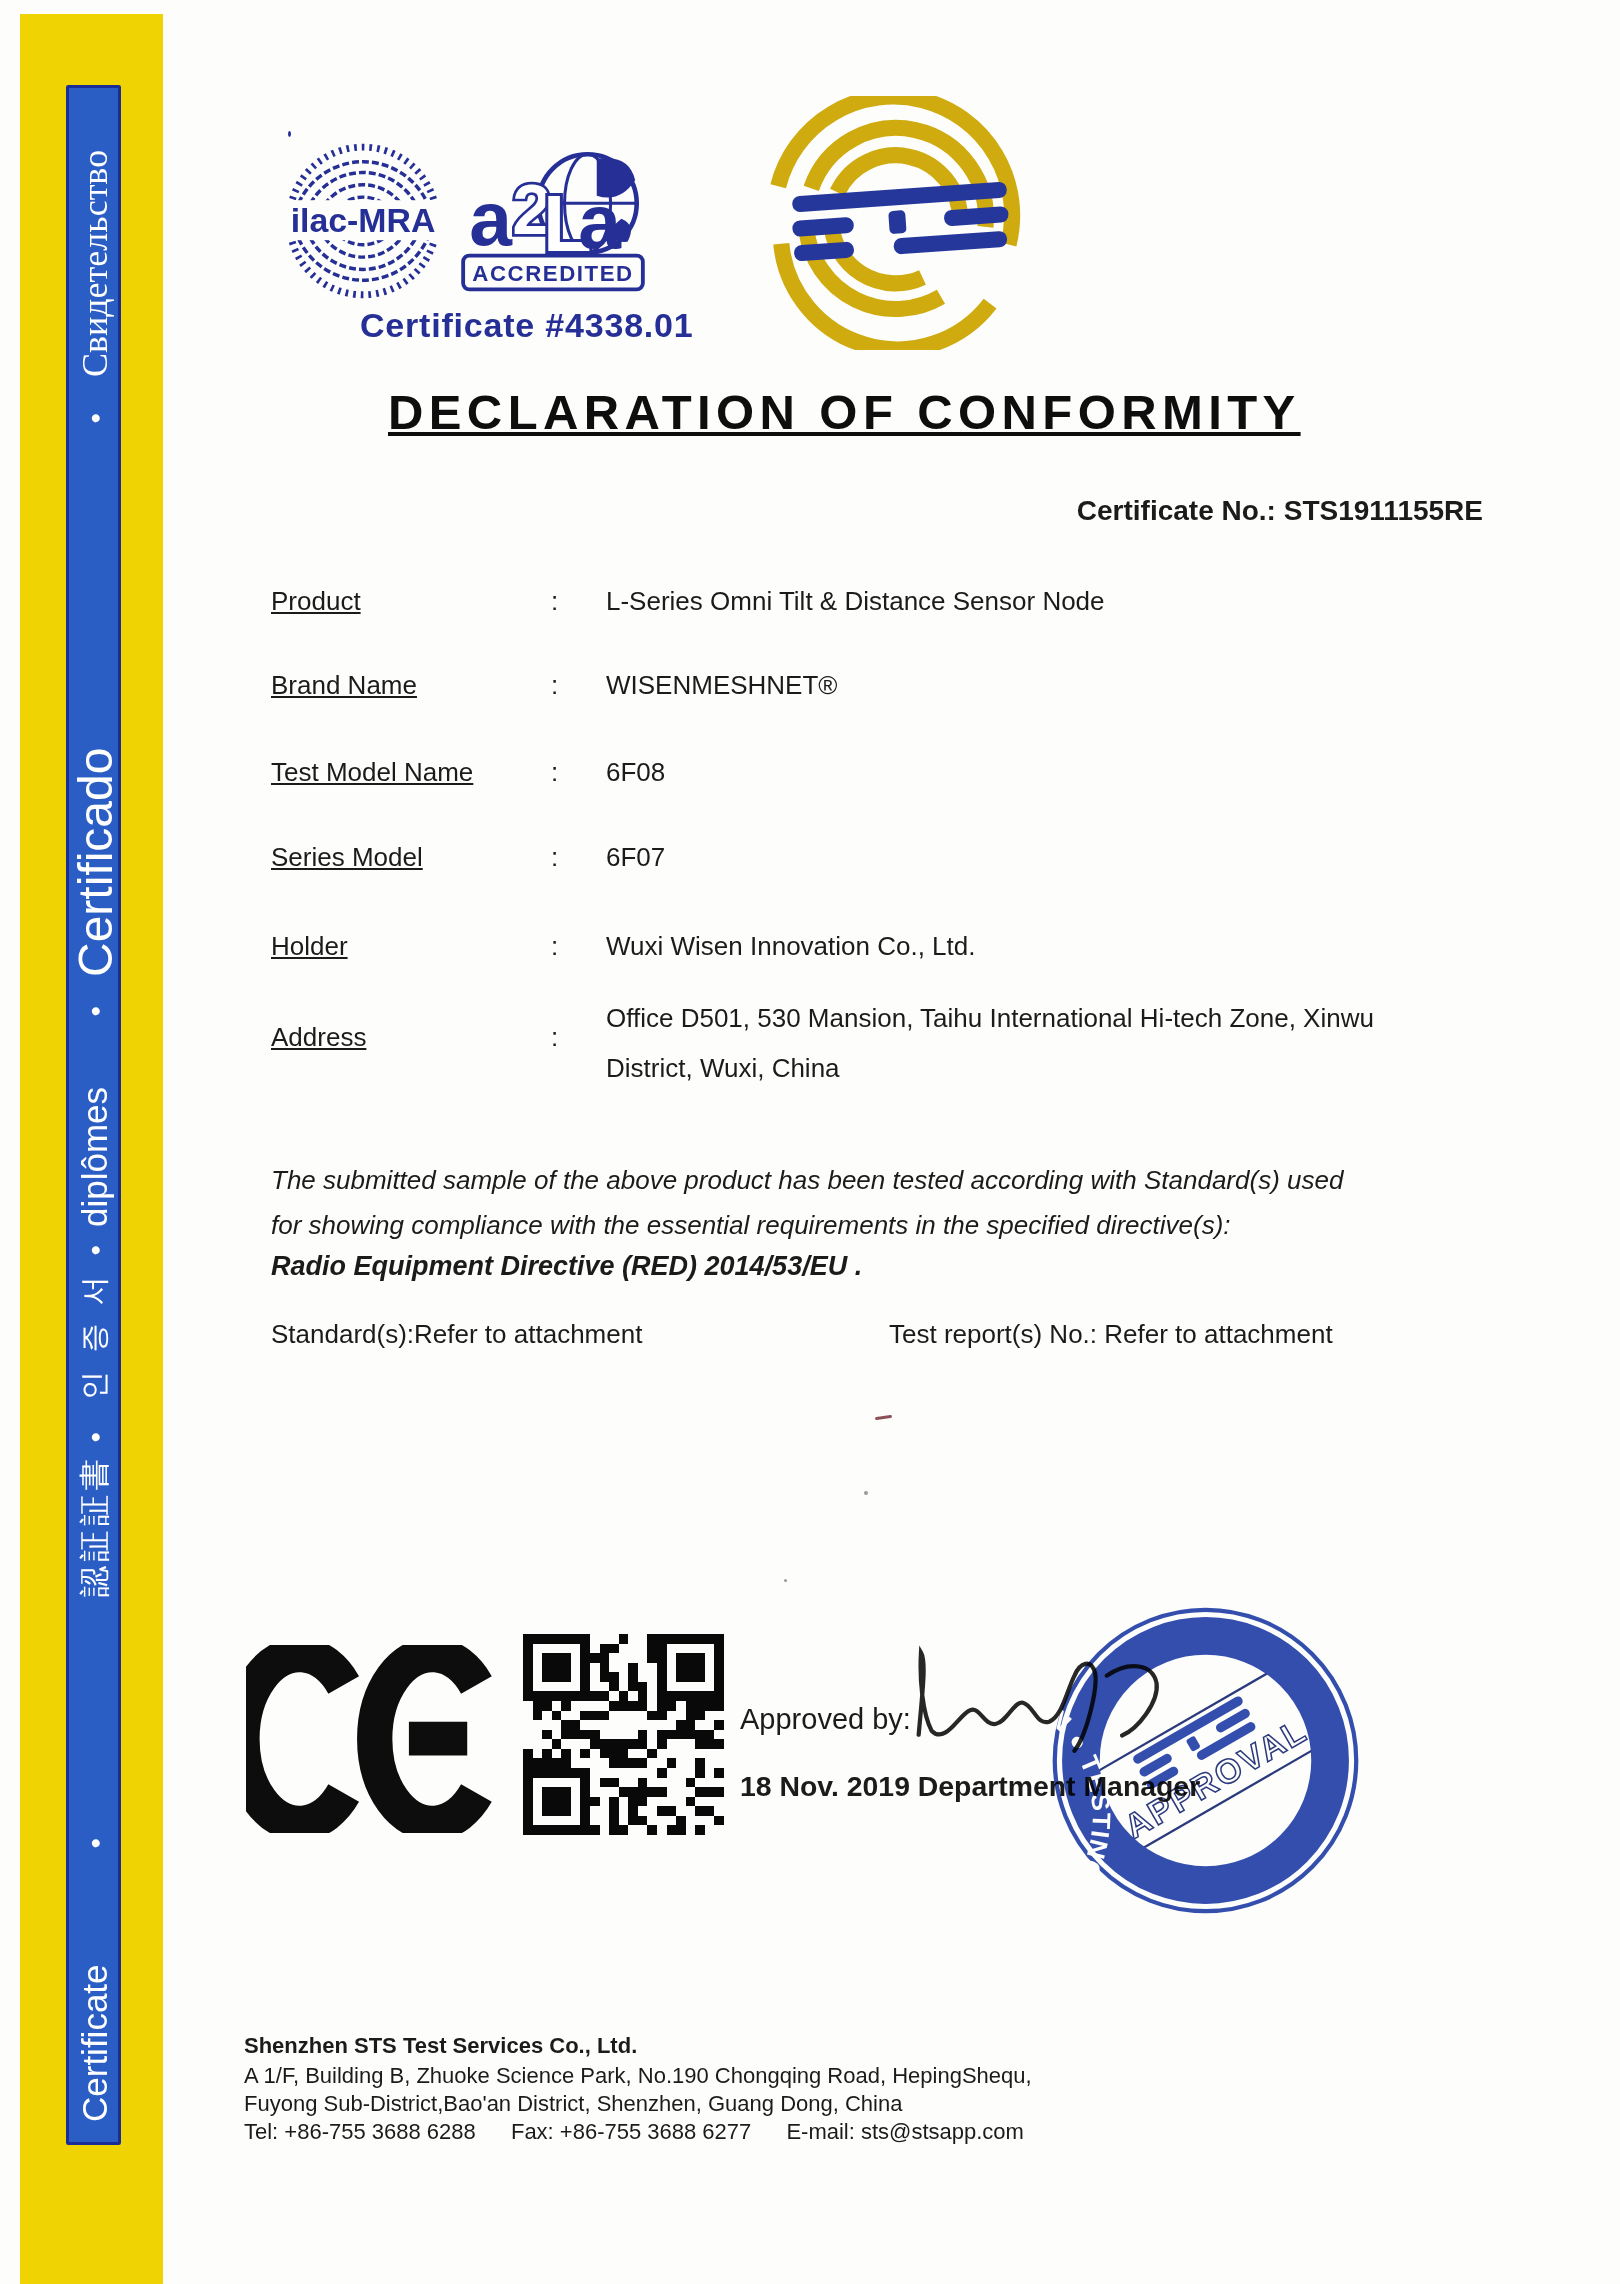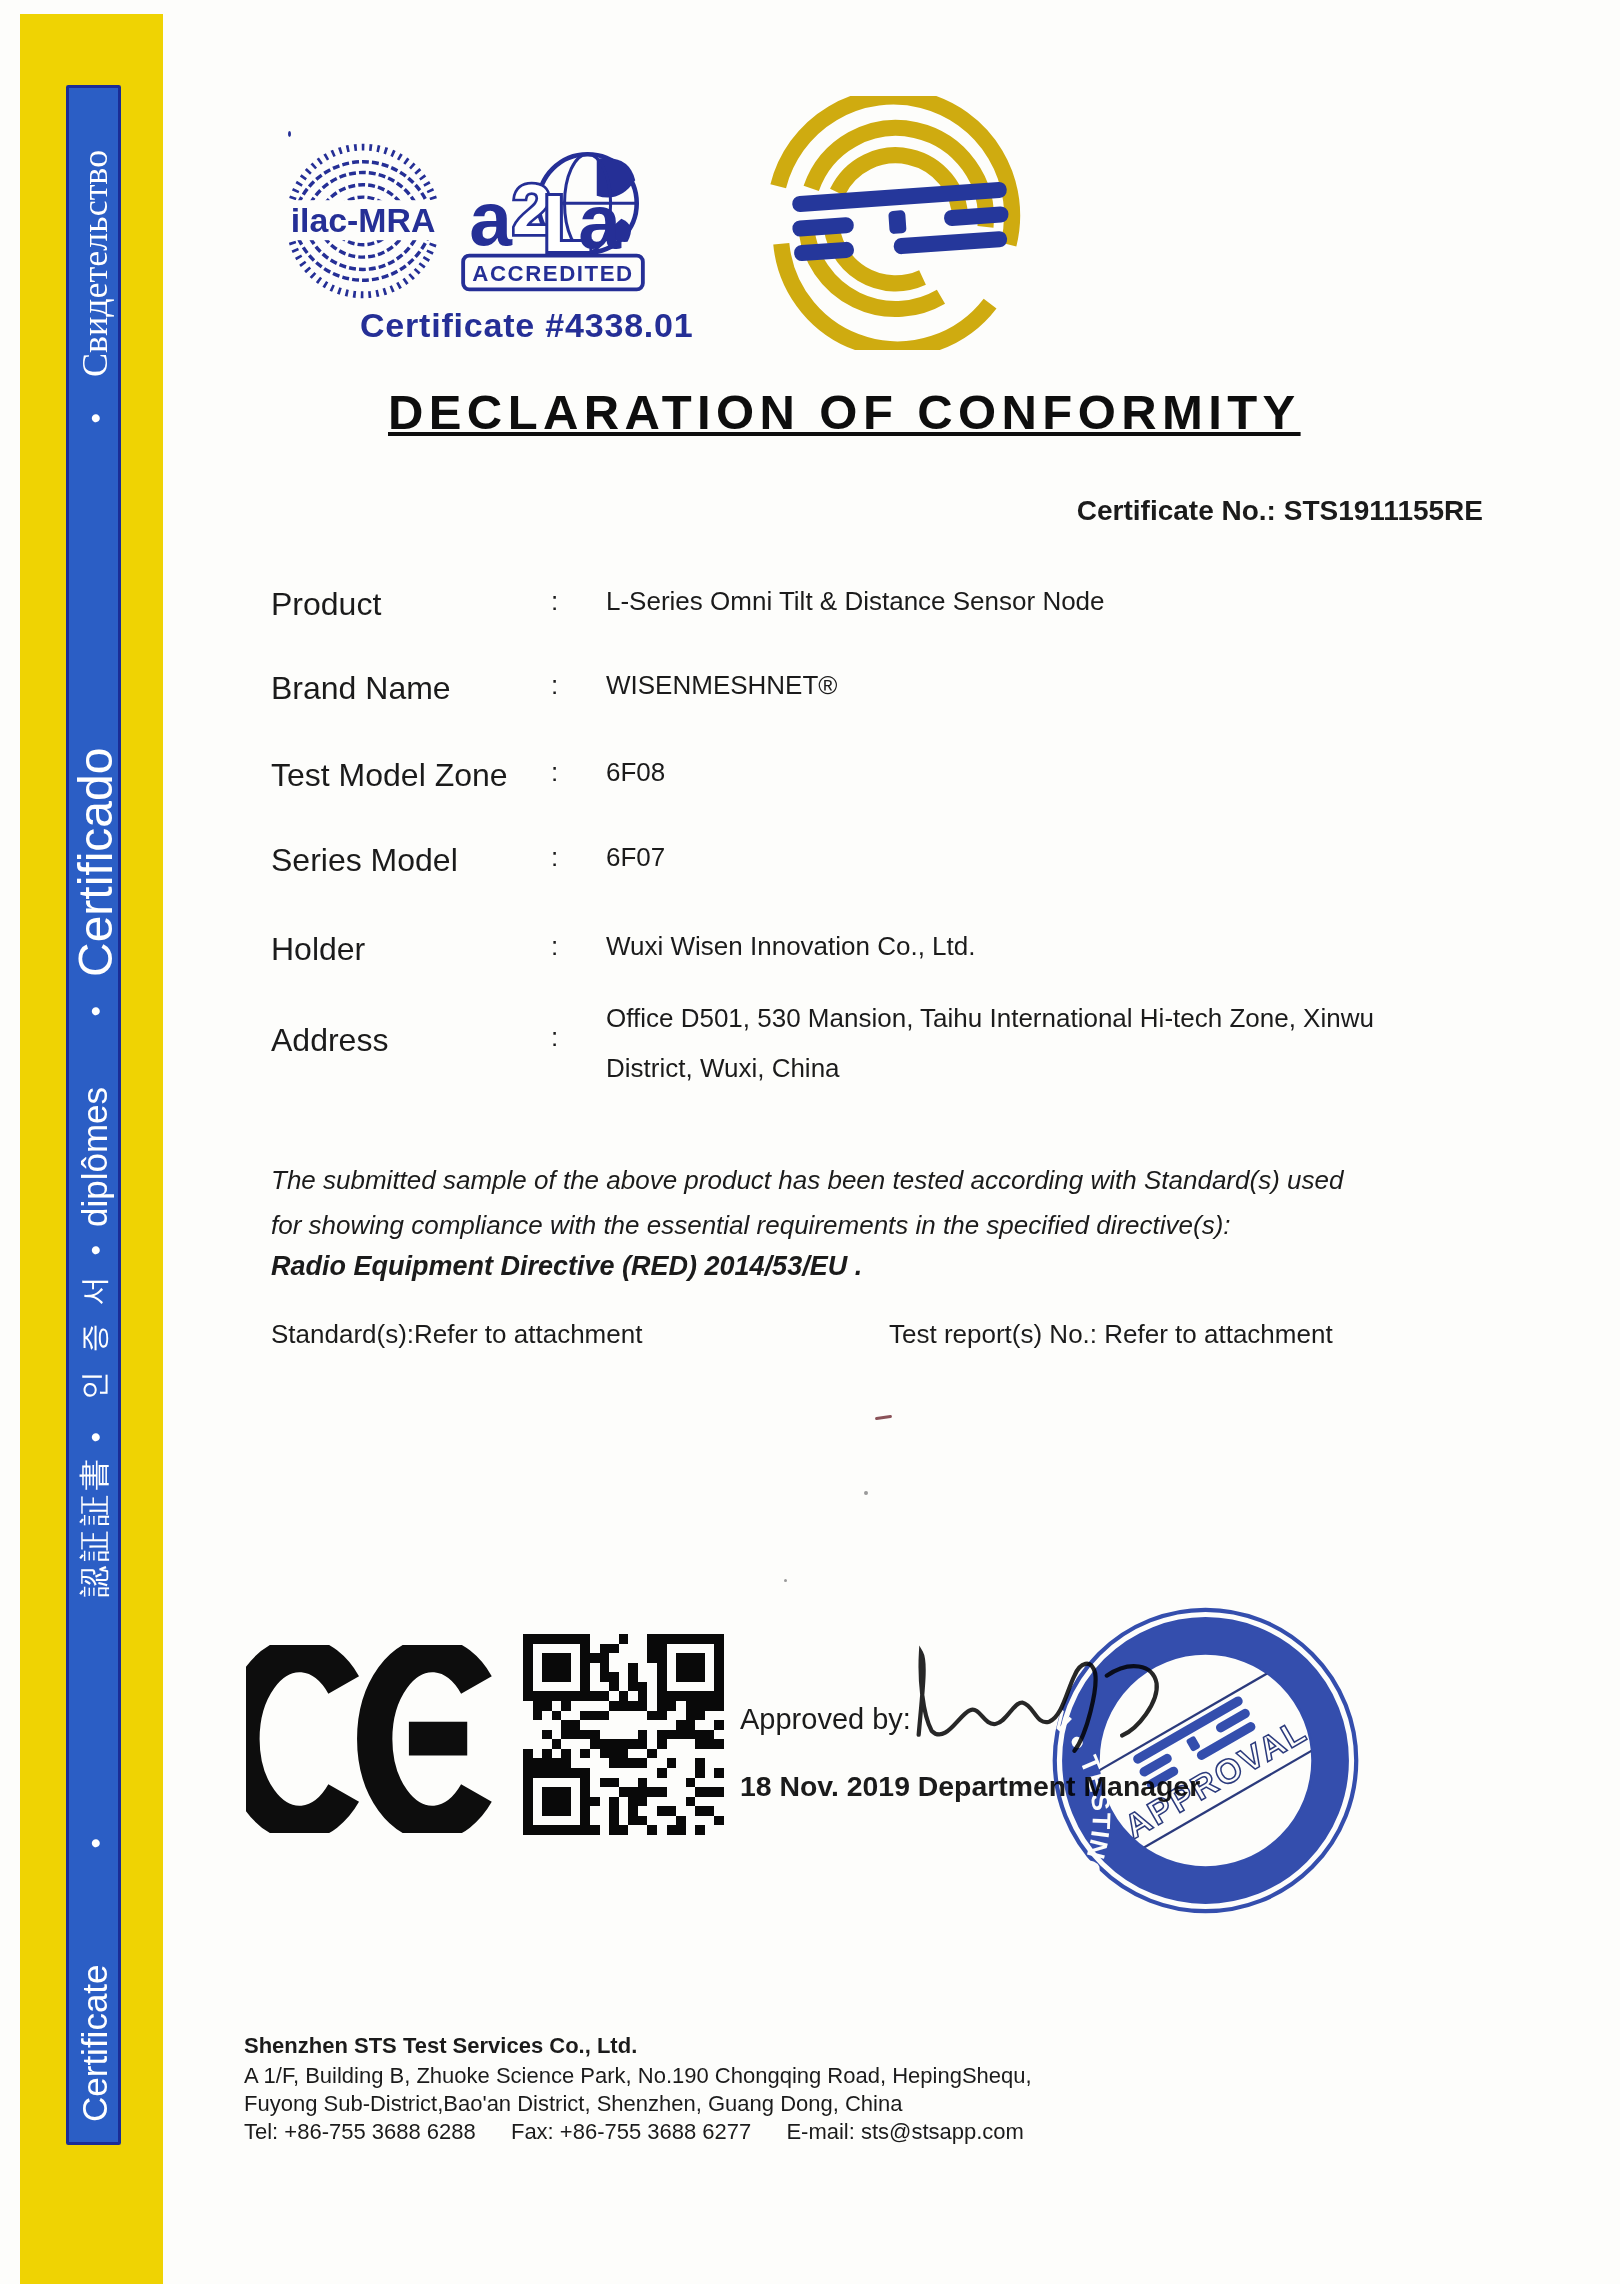--- a/index.html
+++ b/index.html
@@ -14,21 +14,21 @@
   .sb-big{font-size:48px;}
   .sb-serif{font-family:"Liberation Serif",serif;font-size:36px;}
   .sb-cjk{font-size:31px;letter-spacing:4.6px;}
   .sb-kr{font-size:29px;letter-spacing:18.4px;}
   .sb-dot{font-size:18.4px;}
   
   #doc-title{left:388px;top:384px;font-size:49px;font-weight:bold;letter-spacing:5.4px;color:#0e0e0e;white-space:nowrap;text-decoration:underline;}
   #cert-no{right:137px;top:495px;font-size:28px;font-weight:bold;white-space:nowrap;}
   
   .frow{position:absolute;left:271px;width:1230px;}
-  .flabel{position:absolute;left:0;top:0;font-size:32px;}
+  .flabel{position:absolute;left:0;top:0;font-size:26px;text-decoration:underline;}
   .fcolon{position:absolute;left:280px;top:0;font-size:26px;}
   .fvalue{position:absolute;left:335px;top:0;font-size:26px;white-space:nowrap;}
   
   .stmt{position:absolute;left:271px;font-size:26px;font-style:italic;white-space:nowrap;}
   .directive{font-weight:bold;}
   .plain{font-style:normal;}
   
   .foot{position:absolute;left:244px;font-size:22px;white-space:nowrap;}
   .foot b{font-weight:bold;}
   .gap{display:inline-block;width:29px;}
@@ -121,21 +121,21 @@
   <span class="flabel">Product</span>
   <span class="fcolon">:</span>
   <span class="fvalue">L-Series Omni Tilt &amp; Distance Sensor Node</span>
 </div>
 <div class="frow" style="top:670px">
   <span class="flabel">Brand Name</span>
   <span class="fcolon">:</span>
   <span class="fvalue">WISENMESHNET®</span>
 </div>
 <div class="frow" style="top:757px">
-  <span class="flabel">Test Model Zone</span>
+  <span class="flabel">Test Model Name</span>
   <span class="fcolon">:</span>
   <span class="fvalue">6F08</span>
 </div>
 <div class="frow" style="top:842px">
   <span class="flabel">Series Model</span>
   <span class="fcolon">:</span>
   <span class="fvalue">6F07</span>
 </div>
 <div class="frow" style="top:931px">
   <span class="flabel">Holder</span>

